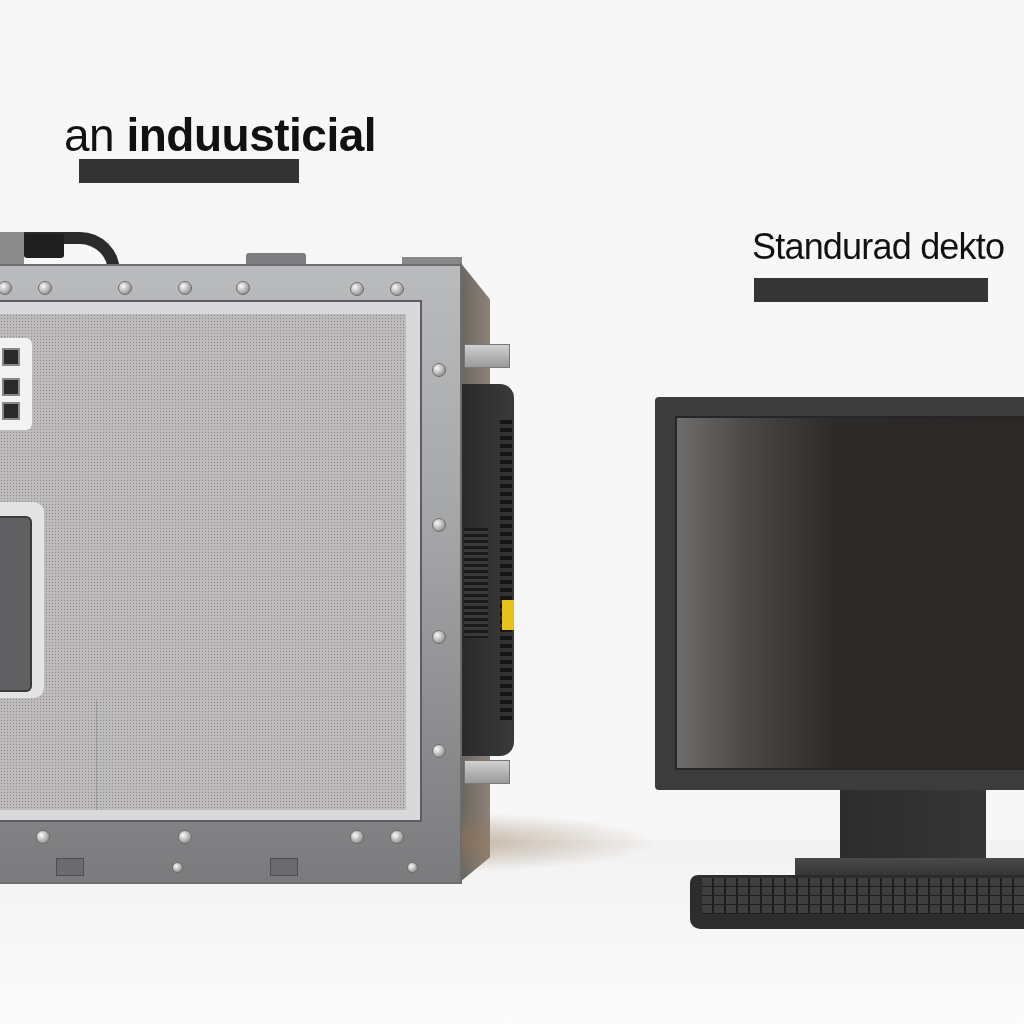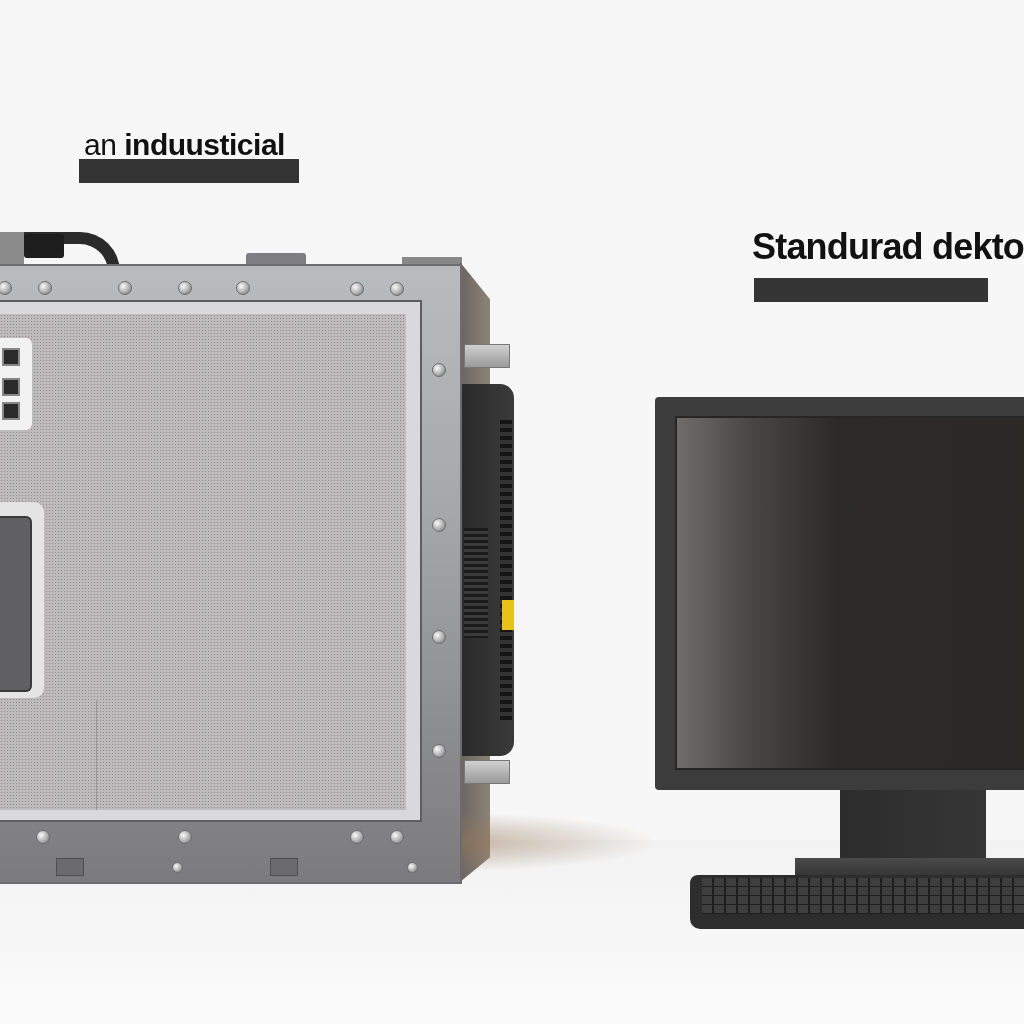--- a/index.html
+++ b/index.html
@@ -6,28 +6,28 @@
     body {
       width: 1024px; height: 1024px; position: relative; overflow: hidden;
       background: #f7f7f7;
       font-family: "Liberation Sans", sans-serif;
     }
     .floor {
       position: absolute; left: 0; top: 840px; width: 1024px; height: 184px;
       background: linear-gradient(#f2f2f2, #fbfbfb);
     }
     .label-left {
-      position: absolute; left: 84px; top: 108px;
-      font-size: 30px; font-weight: bold; color: #111; letter-spacing: -0.5px; margin-top: 20px;
+      position: absolute; left: 64px; top: 108px;
+      font-size: 46px; font-weight: bold; color: #111; letter-spacing: -0.5px;
     }
     .label-left .thin { font-weight: normal; }
     .bar-left { position: absolute; left: 79px; top: 159px; width: 220px; height: 24px; background: #343434; }
     .label-right {
       position: absolute; left: 752px; top: 226px;
-      font-size: 36px; font-weight: bold; color: #111; letter-spacing: -0.8px; white-space: nowrap;
+      font-size: 36px; font-weight: normal; color: #111; letter-spacing: -0.8px; white-space: nowrap;
     }
     .bar-right { position: absolute; left: 754px; top: 278px; width: 234px; height: 24px; background: #353535; }
 
     
     .cable {
       position: absolute; left: 0; top: 232px; width: 120px; height: 40px;
       border-top: 12px solid #2b2b2b; border-right: 12px solid #2b2b2b;
       border-top-right-radius: 40px; box-sizing: border-box;
     }
     .cable-clamp { position: absolute; left: 0; top: 232px; width: 24px; height: 34px; background: #8b8b8b; }

